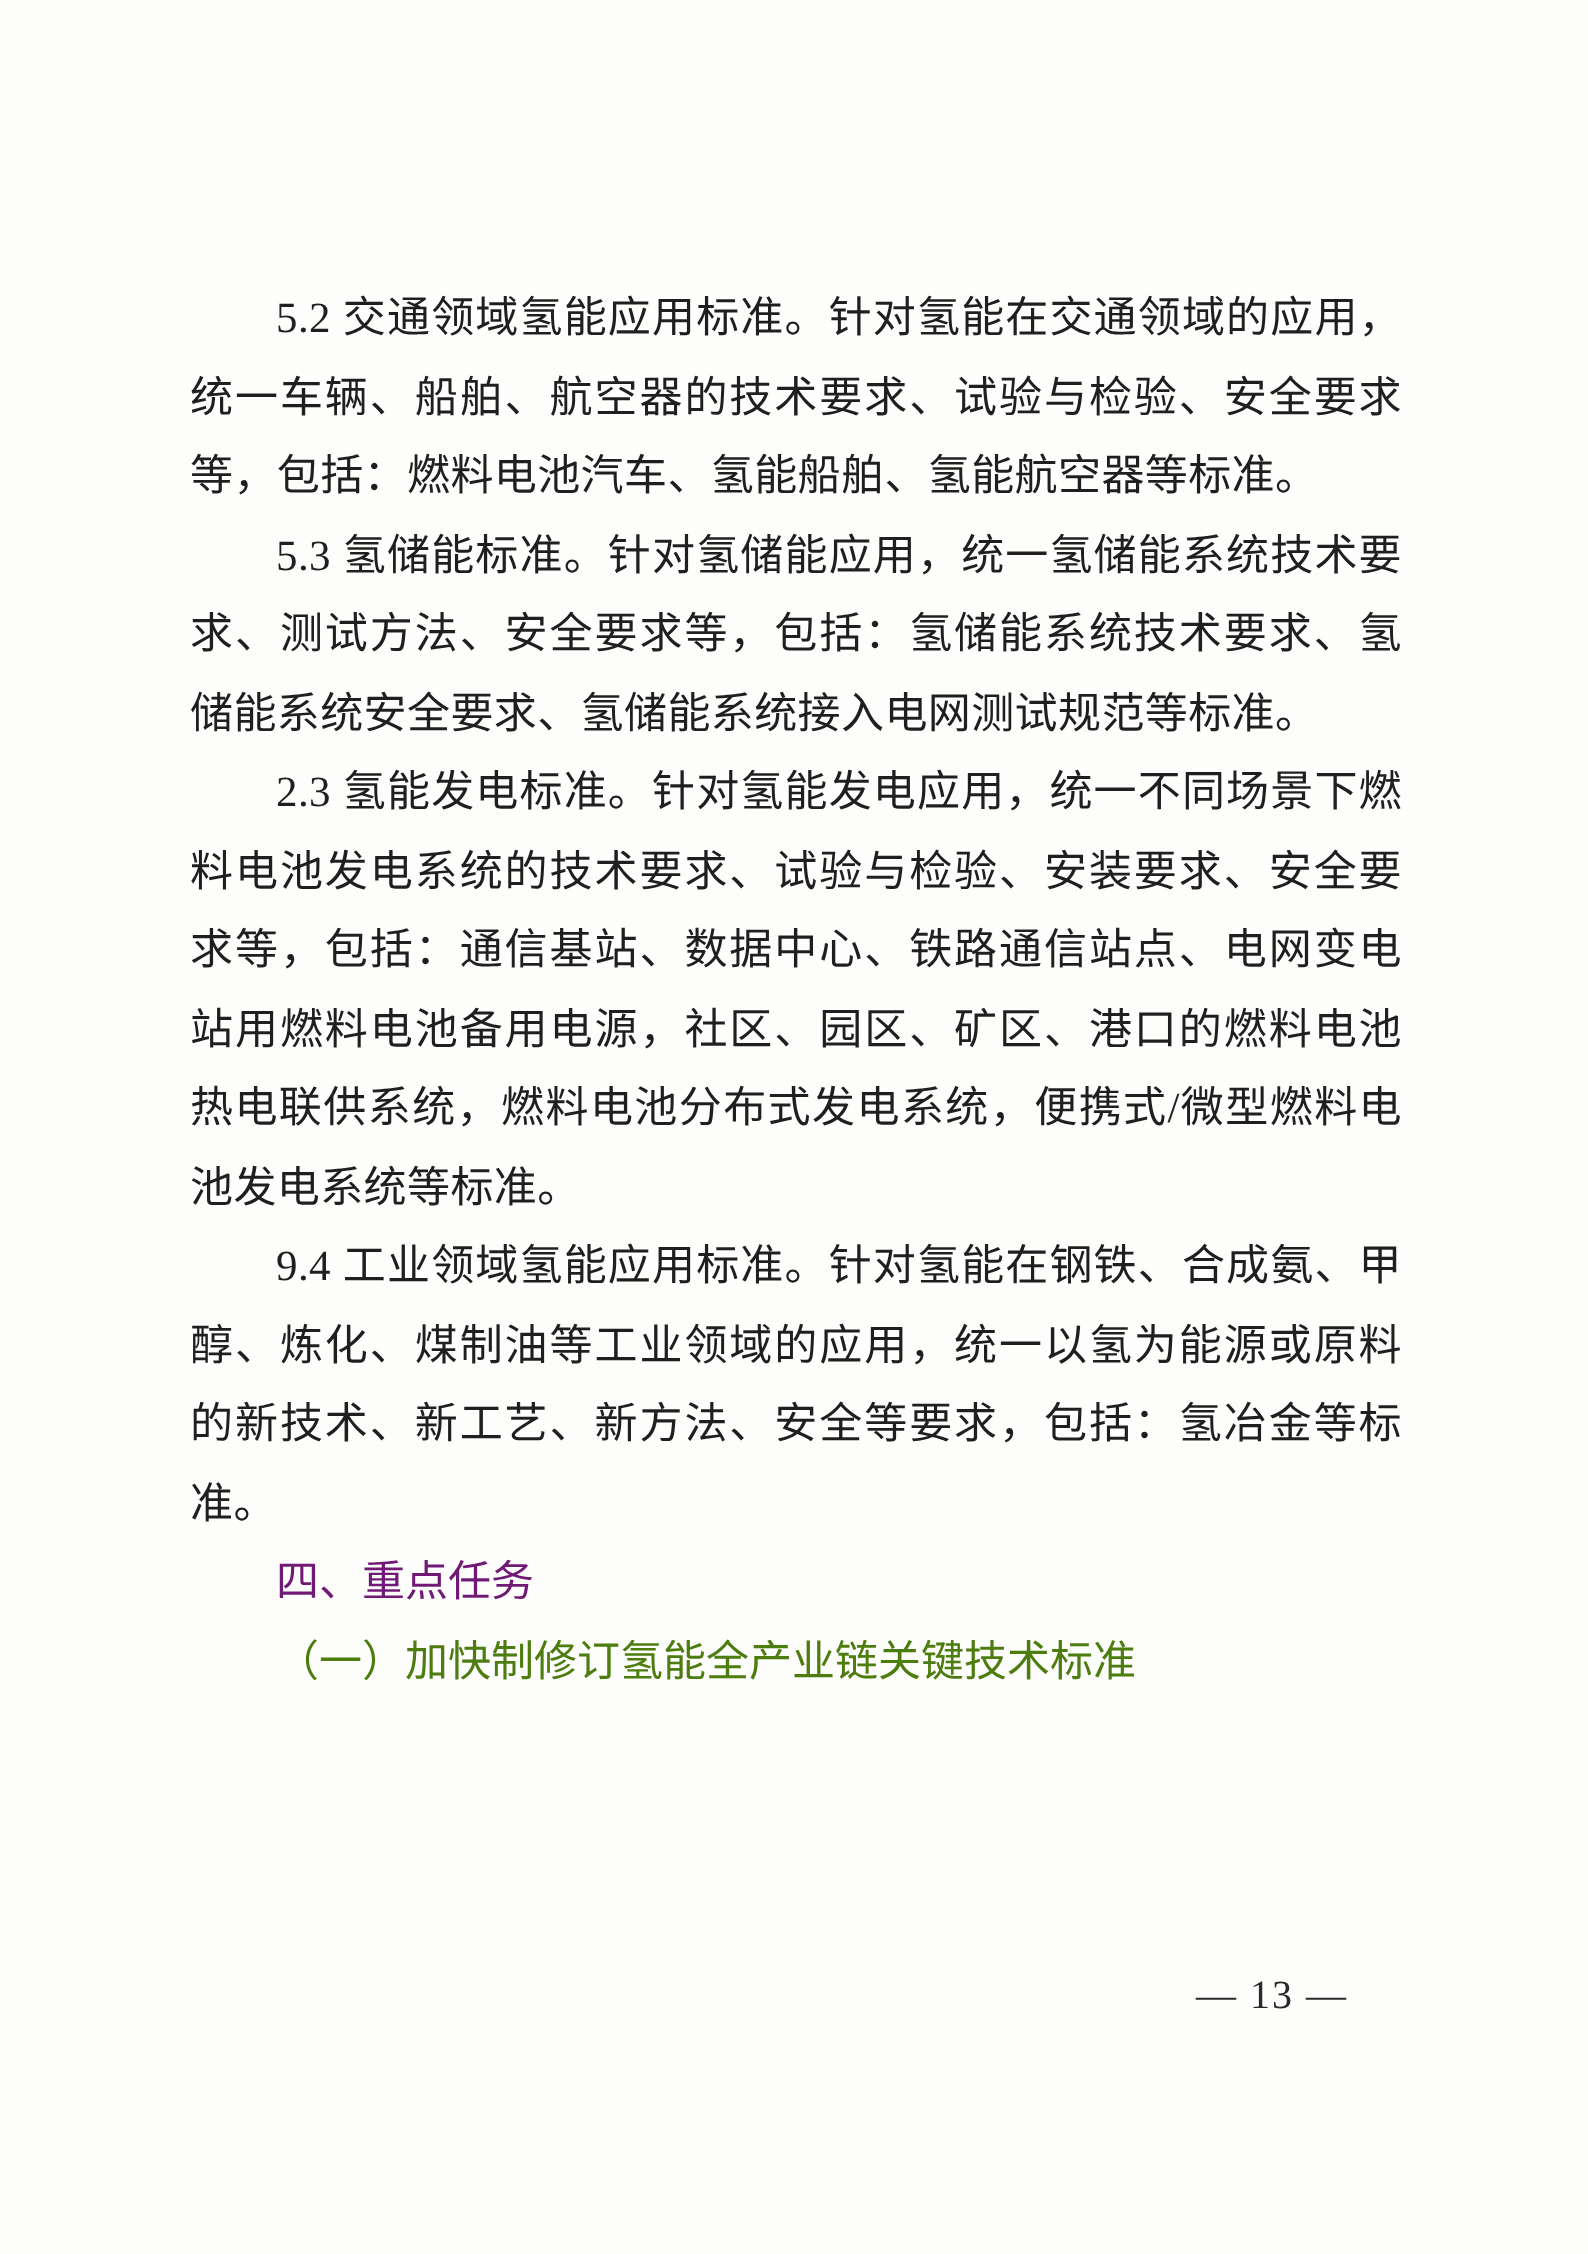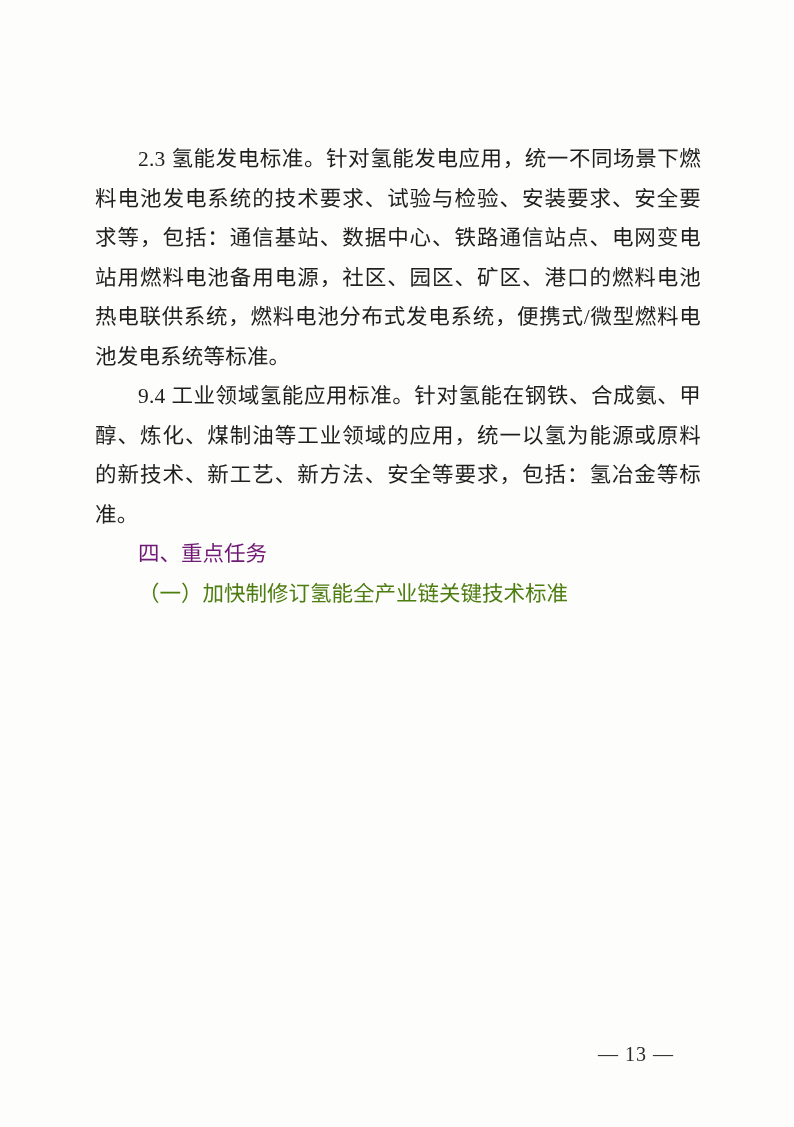--- a/index.html
+++ b/index.html
@@ -41,33 +41,35 @@
     font-size: 22px;
     color: #701a75;
   }
   .subsection-heading {
     text-indent: 2em;
     font-size: 21.5px;
     color: #4d7c0f;
   }
   .page-number {
     position: absolute;
-    top: 1041px;
+    top: 985px;
     right: 120px;
     font-size: 20px;
     line-height: 26px;
     color: #2a2a2a;
     letter-spacing: 1px;
     white-space: nowrap;
   }
 </style>
 </head>
 <body>
 
 <div class="page">
   <div class="content">
+    <p class="body-para">5.2 交通领域氢能应用标准。针对氢能在交通领域的应用，统一车辆、船舶、航空器的技术要求、试验与检验、安全要求等，包括：燃料电池汽车、氢能船舶、氢能航空器等标准。</p>
+    <p class="body-para">5.3 氢储能标准。针对氢储能应用，统一氢储能系统技术要求、测试方法、安全要求等，包括：氢储能系统技术要求、氢储能系统安全要求、氢储能系统接入电网测试规范等标准。</p>
     <p class="body-para">2.3 氢能发电标准。针对氢能发电应用，统一不同场景下燃料电池发电系统的技术要求、试验与检验、安装要求、安全要求等，包括：通信基站、数据中心、铁路通信站点、电网变电站用燃料电池备用电源，社区、园区、矿区、港口的燃料电池热电联供系统，燃料电池分布式发电系统，便携式/微型燃料电池发电系统等标准。</p>
     <p class="body-para">9.4 工业领域氢能应用标准。针对氢能在钢铁、合成氨、甲醇、炼化、煤制油等工业领域的应用，统一以氢为能源或原料的新技术、新工艺、新方法、安全等要求，包括：氢冶金等标准。</p>
     <h2 class="section-heading">四、重点任务</h2>
     <h3 class="subsection-heading">（一）加快制修订氢能全产业链关键技术标准</h3>
   </div>
   <div class="page-number">— 13 —</div>
 </div>
 
 </body></html>

